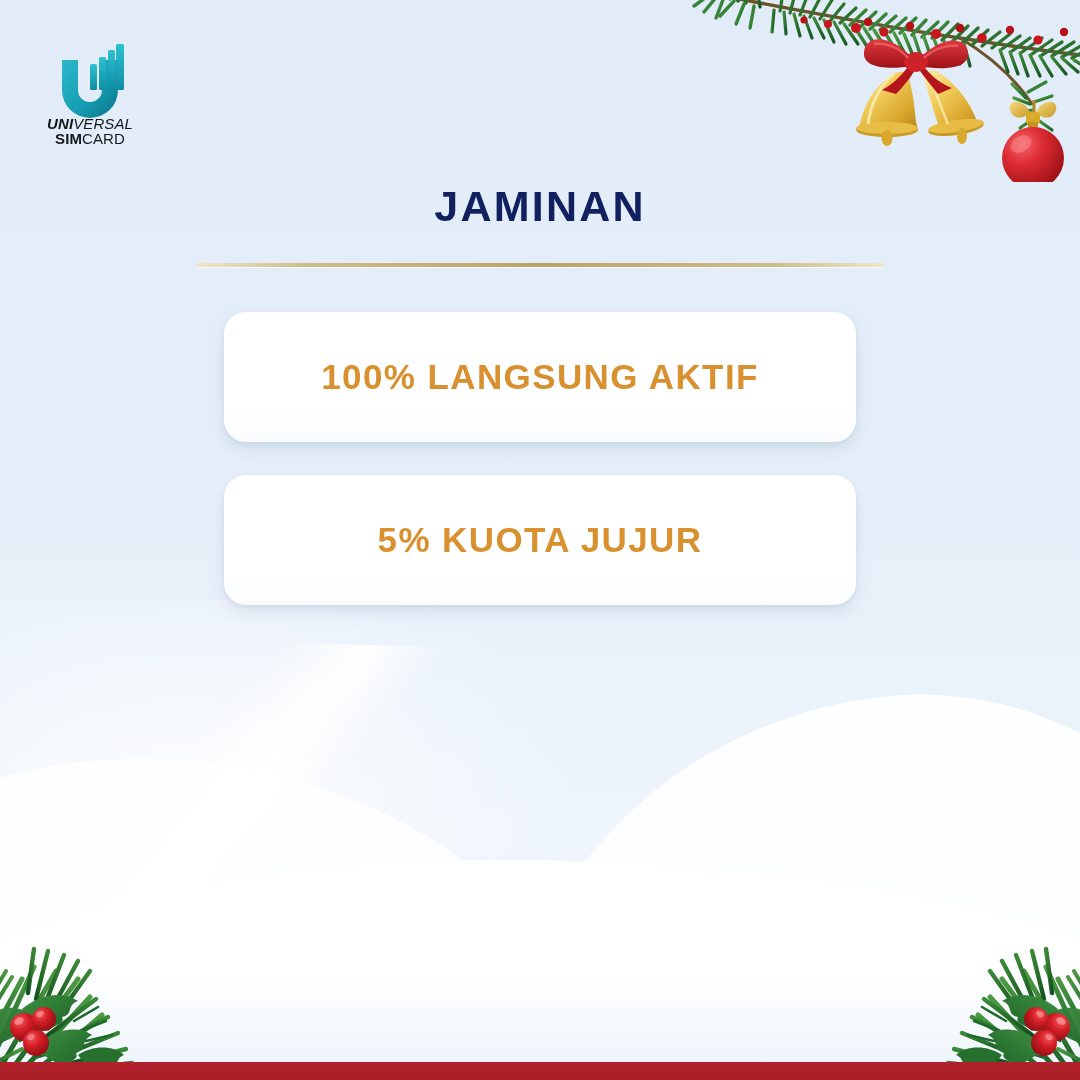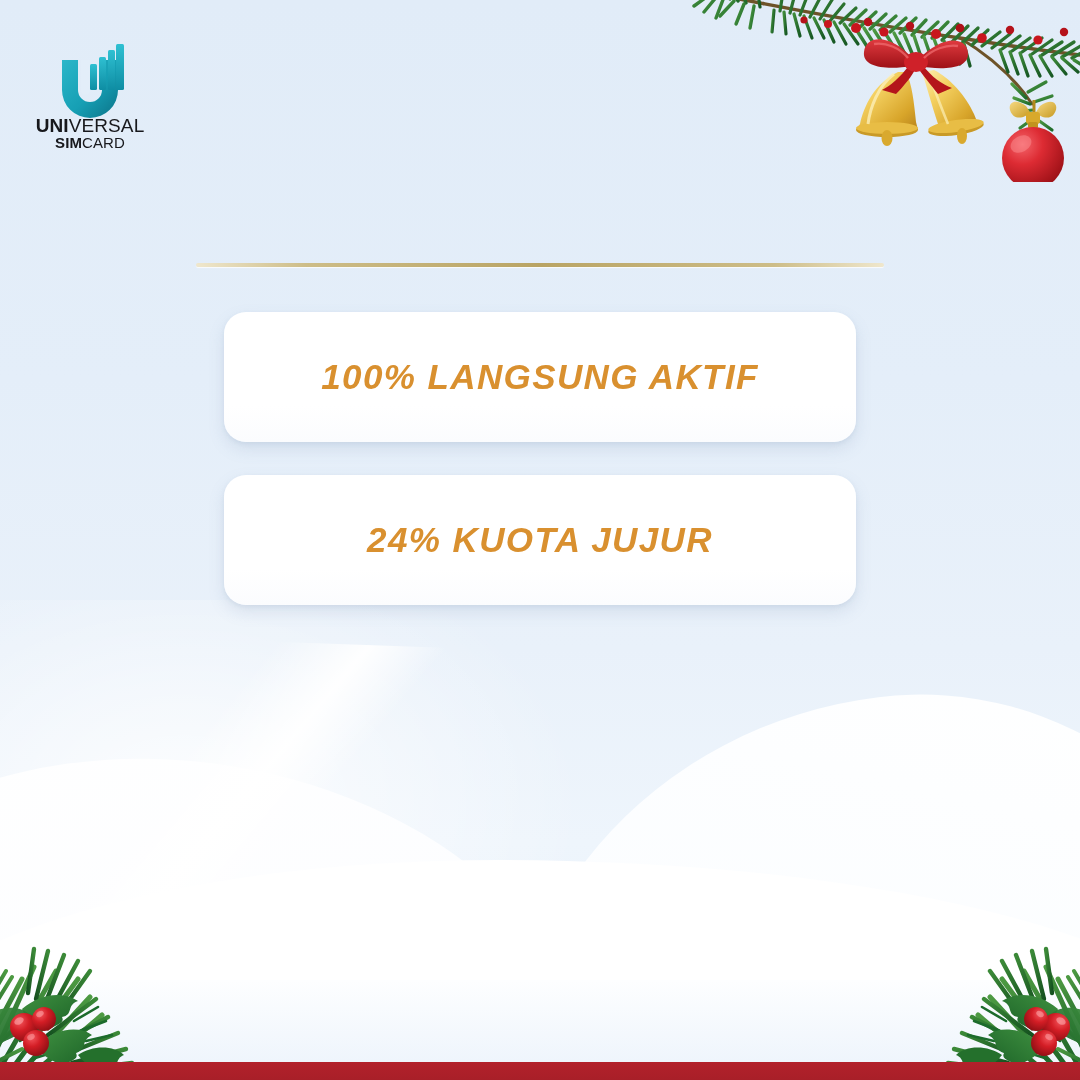--- a/index.html
+++ b/index.html
@@ -76,21 +76,21 @@
   .logo-wrap {
     position:absolute; left:34px; top:44px;
     width:112px; height:110px;
   }
   .logo-mark { position:absolute; left:18px; top:0; width:76px; height:74px; }
   .logo-text {
     position:absolute; left:0; top:72px; width:112px;
     text-align:center; line-height:1.02;
     color:#17181c;
   }
-  .logo-line1 { font-size:19px; letter-spacing:.1px; white-space:nowrap; }
+  .logo-line1 { font-size:15px; letter-spacing:.1px; white-space:nowrap;font-style:italic; }
   .logo-line2 { font-size:15px; letter-spacing:.1px; white-space:nowrap;text-align:center; }
   .lt-b { font-weight:700; }
   .lt-n { font-weight:400; }
 
   
   .title {
     position:absolute; left:0; right:0; top:182px;
     text-align:center;
     font-size:43px;
     font-weight:700;
@@ -102,21 +102,21 @@
     width:688px; height:4px;
     border-radius:2px;
     background:linear-gradient(90deg,#efe7cd 0%, #cdbd88 16%, #b9a464 50%, #cdbd88 84%, #efe7cd 100%);
     box-shadow:0 1px 1px rgba(255,255,255,.8);
   }
 
   
   .cards {
     position:absolute; left:224px; top:312px;
     width:632px;
-    display:flex; flex-direction:column; gap:33px;font-style:italic;
+    display:flex; flex-direction:column; gap:33px;
   }
   .card {
     height:130px;
     border-radius:22px;
     background:linear-gradient(180deg,#ffffff 0%, #ffffff 72%, #fbfcfe 100%);
     box-shadow:0 7px 16px rgba(110,135,170,.17), 0 2px 4px rgba(110,135,170,.10);
     display:flex; align-items:center; justify-content:center;
   }
   .card-label {
     font-size:35px;
@@ -176,28 +176,29 @@
     <div class="logo-text">
       <div class="logo-line1">
         <span class="lt-b">UNI</span><span class="lt-n">VERSAL</span>
       </div>
       <div class="logo-line2">
         <span class="lt-b">SIM</span><span class="lt-n">CARD</span>
       </div>
     </div>
   </div>
 
+  <div class="title">JAMINAN</div>
   <div class="divider"></div>
 
   <div class="cards">
     <div class="card">
       <div class="card-label">100% LANGSUNG AKTIF</div>
     </div>
     <div class="card">
-      <div class="card-label">24% KUOTA JUJUR</div>
+      <div class="card-label">5% KUOTA JUJUR</div>
     </div>
   </div>
 
   <div class="decor decor-tr">
     <svg viewBox="0 0 430 210" width="430" height="210">
       <defs>
         <linearGradient id="ndl1" x1="0" y1="0" x2="1" y2="1">
           <stop offset="0" stop-color="#4f9b43"></stop>
             <stop offset="100%" stop-color="#1f6b2b"></stop>
         </linearGradient>

